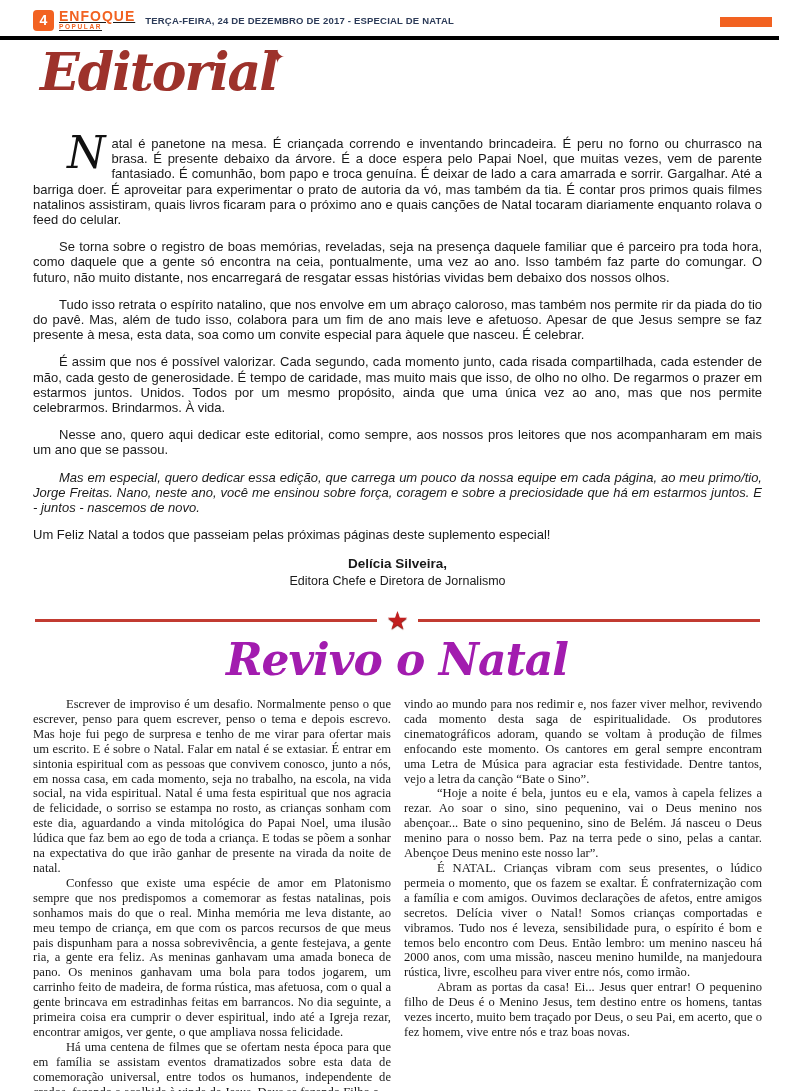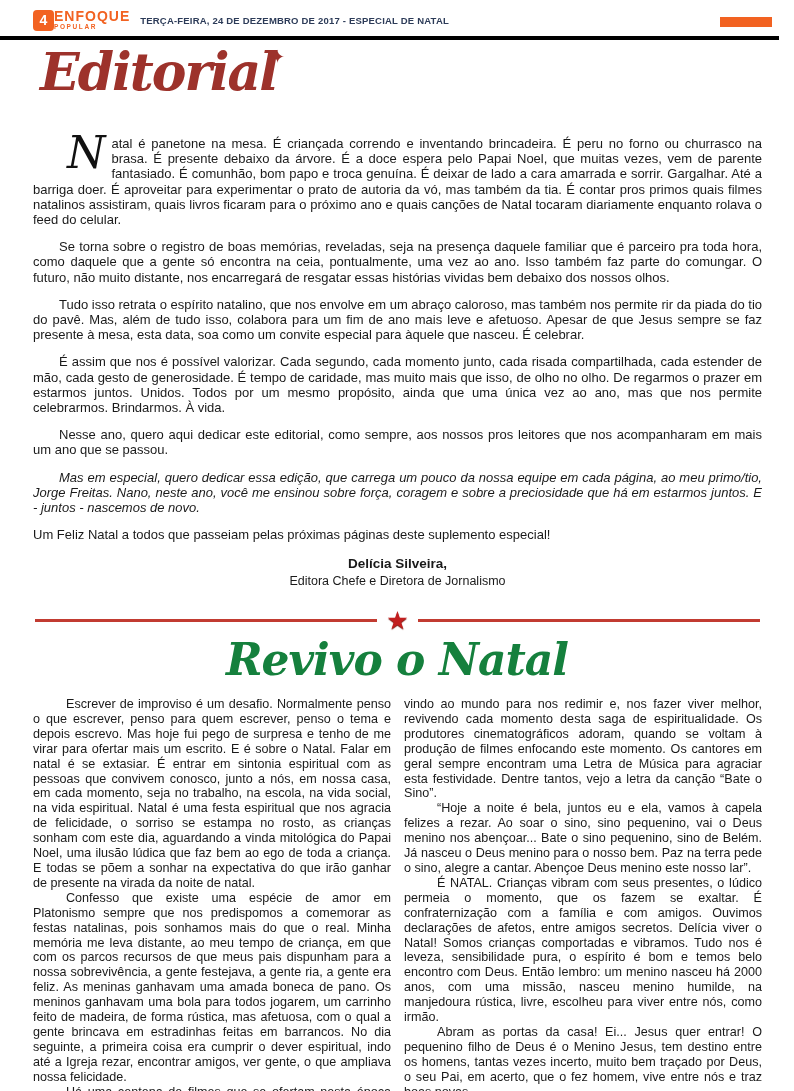--- a/index.html
+++ b/index.html
@@ -25,21 +25,21 @@
   .pagenum-box {
     width: 21px; height: 21px;
     background: #f26221;
     border-radius: 4px;
     color: #ffffff;
     font-weight: bold;
     font-size: 14px;
     display: flex; align-items: center; justify-content: center;
     flex: 0 0 auto;
   }
-  .logo-block { line-height: 1; flex: 0 0 auto; }
+  .logo-block { margin-left: 5px; line-height: 1; flex: 0 0 auto; text-decoration: underline; }
   .logo-top {
     font-size: 14px; font-weight: bold; color: #f26221;
     letter-spacing: 1px;
   }
   .logo-bottom {
     font-size: 6.5px; font-weight: bold; color: #f26221;
     letter-spacing: 1.6px; margin-top: 1px;
   }
   .dateline {
     margin-left: 10px;
@@ -121,34 +121,35 @@
     color: #c21f1f;
     text-shadow: 0 1px 1px #7c170f;
   }
   
   .revivo-title {
     position: absolute;
     top: 636px; left: 0; right: 0;
     text-align: center;
     font-size: 44px;
     line-height: 1.1;
-    color: #15803d;
+    color: #a21caf;
     letter-spacing: -1px;
   }
   .columns {
     position: absolute;
     top: 697px; left: 33px;
     width: 729px;
     height: 394px;
     display: flex;
     gap: 13px;
     overflow: hidden;
     font-size: 12.6px;
     line-height: 14.9px;
     text-align: justify;
+    font-family: Liberation Serif, serif;
   }
   .col { flex: 1 1 50%; }
   .col p { margin: 0; text-indent: 33px; }
   .col p.noindent { text-indent: 0; }
 </style>
 </head>
 <body>
 
 <div class="page">
 
@@ -194,20 +195,20 @@
 
   <div class="columns">
     <div class="col">
       <p>Escrever de improviso é um desafio. Normalmente penso o que escrever, penso para quem escrever, penso o tema e depois escrevo. Mas hoje fui pego de surpresa e tenho de me virar para ofertar mais um escrito. E é sobre o Natal. Falar em natal é se extasiar. É entrar em sintonia espiritual com as pessoas que convivem conosco, junto a nós, em nossa casa, em cada momento, seja no trabalho, na escola, na vida social, na vida espiritual. Natal é uma festa espiritual que nos agracia de felicidade, o sorriso se estampa no rosto, as crianças sonham com este dia, aguardando a vinda mitológica do Papai Noel, uma ilusão lúdica que faz bem ao ego de toda a criança. E todas se põem a sonhar na expectativa do que irão ganhar de presente na virada da noite de natal.</p>
       <p>Confesso que existe uma espécie de amor em Platonismo sempre que nos predispomos a comemorar as festas natalinas, pois sonhamos mais do que o real. Minha memória me leva distante, ao meu tempo de criança, em que com os parcos recursos de que meus pais dispunham para a nossa sobrevivência, a gente festejava, a gente ria, a gente era feliz. As meninas ganhavam uma amada boneca de pano. Os meninos ganhavam uma bola para todos jogarem, um carrinho feito de madeira, de forma rústica, mas afetuosa, com o qual a gente brincava em estradinhas feitas em barrancos. No dia seguinte, a primeira coisa era cumprir o dever espiritual, indo até a Igreja rezar, encontrar amigos, ver gente, o que ampliava nossa felicidade.</p>
       <p>Há uma centena de filmes que se ofertam nesta época para que em família se assistam eventos dramatizados sobre esta data de comemoração universal, entre todos os humanos, independente de credos, fazendo a acolhida à vinda de Jesus, Deus se fazendo Filho e</p>
 
     </div>
     <div class="col">
       <p class="noindent">vindo ao mundo para nos redimir e, nos fazer viver melhor, revivendo cada momento desta saga de espiritualidade. Os produtores cinematográficos adoram, quando se voltam à produção de filmes enfocando este momento. Os cantores em geral sempre encontram uma Letra de Música para agraciar esta festividade. Dentre tantos, vejo a letra da canção “Bate o Sino”.</p>
-      <p>“Hoje a noite é bela, juntos eu e ela, vamos à capela felizes a rezar. Ao soar o sino, sino pequenino, vai o Deus menino nos abençoar... Bate o sino pequenino, sino de Belém. Já nasceu o Deus menino para o nosso bem. Paz na terra pede o sino, alegre a cantar. Abençoe Deus menino este nosso lar”.</p>
+      <p>“Hoje a noite é bela, juntos eu e ela, vamos à capela felizes a rezar. Ao soar o sino, sino pequenino, vai o Deus menino nos abençoar... Bate o sino pequenino, sino de Belém. Já nasceu o Deus menino para o nosso bem. Paz na terra pede o sino, pelas a cantar. Abençoe Deus menino este nosso lar”.</p>
       <p>É NATAL. Crianças vibram com seus presentes, o lúdico permeia o momento, que os fazem se exaltar. É confraternização com a família e com amigos. Ouvimos declarações de afetos, entre amigos secretos. Delícia viver o Natal! Somos crianças comportadas e vibramos. Tudo nos é leveza, sensibilidade pura, o espírito é bom e temos belo encontro com Deus. Então lembro: um menino nasceu há 2000 anos, com uma missão, nasceu menino humilde, na manjedoura rústica, livre, escolheu para viver entre nós, como irmão.</p>
       <p>Abram as portas da casa! Ei... Jesus quer entrar! O pequenino filho de Deus é o Menino Jesus, tem destino entre os homens, tantas vezes incerto, muito bem traçado por Deus, o seu Pai, em acerto, que o fez homem, vive entre nós e traz boas novas.</p>
 
     </div>
   </div>
 
 </div>
 
 </body></html>

